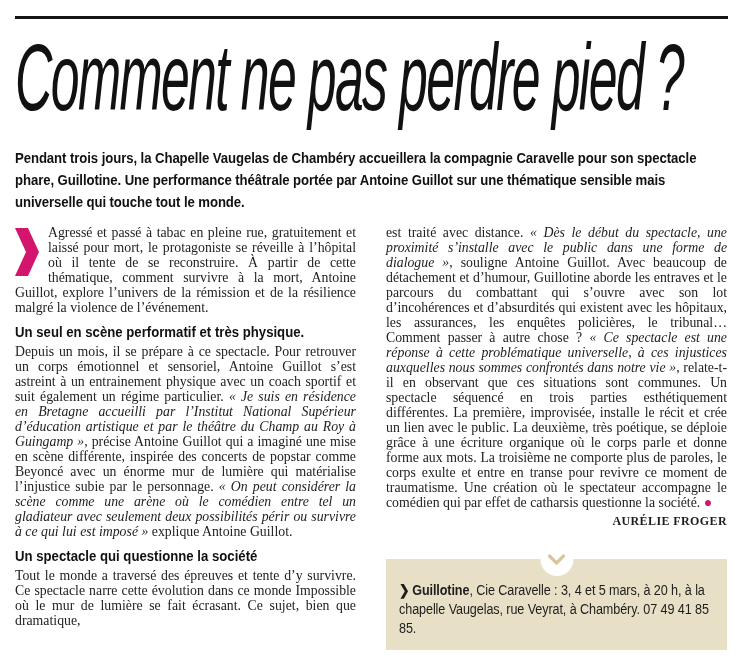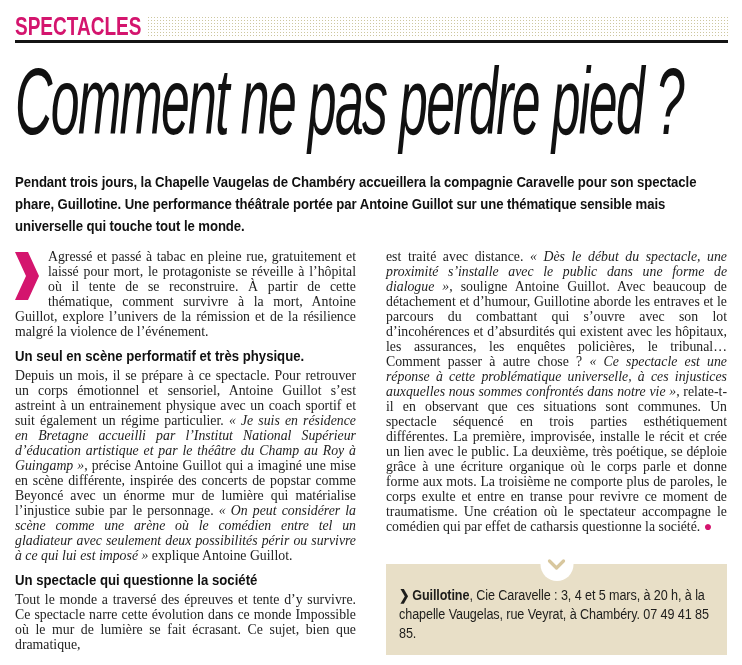--- a/index.html
+++ b/index.html
@@ -104,26 +104,20 @@
     letter-spacing: -0.1px;
   }
   .infobox-inner strong { font-weight: 700; }
   .bullet { font-weight: 700; margin-right: 3px; }
 </style>
 </head>
 <body>
 
 <div class="page">
 
-  <div class="kicker-row">
-    <div class="kicker-box">
-      <span class="kicker">SPECTACLES</span>
-    </div>
-    <div class="dots"></div>
-  </div>
   <div class="black-rule"></div>
 
   <h1 class="headline">
     <span class="headline-inner">Comment ne pas perdre pied ?</span>
   </h1>
 
   <p class="standfirst">Pendant trois jours, la Chapelle Vaugelas de Chambéry accueillera la compagnie Caravelle pour son spectacle phare, Guillotine. Une performance théâtrale portée par Antoine Guillot sur une thématique sensible mais universelle qui touche tout le monde.</p>
 
   <div class="columns">
 
@@ -146,20 +140,21 @@
       <h2 class="subhead">Un spectacle qui questionne la société</h2>
 
       <p class="body-p cont">Tout le monde a traversé des épreuves et tente d’y survivre. Ce spectacle narre cette évolution dans ce monde Impossible où le mur de lumière se fait écrasant. Ce sujet, bien que dramatique,</p>
     </div>
 
     <div class="col">
       <p class="body-p">
         <span>est traité avec distance. </span><em>« Dès le début du spectacle, une proximité s’installe avec le public dans une forme de dialogue »</em><span>, souligne Antoine Guillot. Avec beaucoup de détachement et d’humour, Guillotine aborde les entraves et le parcours du combattant qui s’ouvre avec son lot d’incohérences et d’absurdités qui existent avec les hôpitaux, les assurances, les enquêtes policières, le tribunal… Comment passer à autre chose ? </span><em>« Ce spectacle est une réponse à cette problématique universelle, à ces injustices auxquelles nous sommes confrontés dans notre vie »</em><span>, relate-t-il en observant que ces situations sont communes. Un spectacle séquencé en trois parties esthétiquement différentes. La première, improvisée, installe le récit et crée un lien avec le public. La deuxième, très poétique, se déploie grâce à une écriture organique où le corps parle et donne forme aux mots. La troisième ne comporte plus de paroles, le corps exulte et entre en transe pour revivre ce moment de traumatisme. Une création où le spectateur accompagne le comédien qui par effet de catharsis questionne la société. </span><span class="end-dot">●</span>
       </p>
 
+      <div class="byline">AURÉLIE FROGER</div>
 
       <div class="infobox-wrap">
         <div class="anchor-circle">
           <svg width="18" height="12" viewBox="0 0 18 12" aria-hidden="true">
             <polyline points="2,2 9,9 16,2" fill="none" stroke="#d8c79e" stroke-width="3.2" stroke-linecap="round" stroke-linejoin="round"></polyline>
           </svg>
         </div>
         <div class="infobox">
           <div class="infobox-inner">
             <p><span class="bullet">❯</span><strong>Guillotine</strong><span>, Cie Caravelle : 3, 4 et 5 mars, à 20 h, à la chapelle Vaugelas, rue Veyrat, à Chambéry. 07 49 41 85 85.</span></p>

